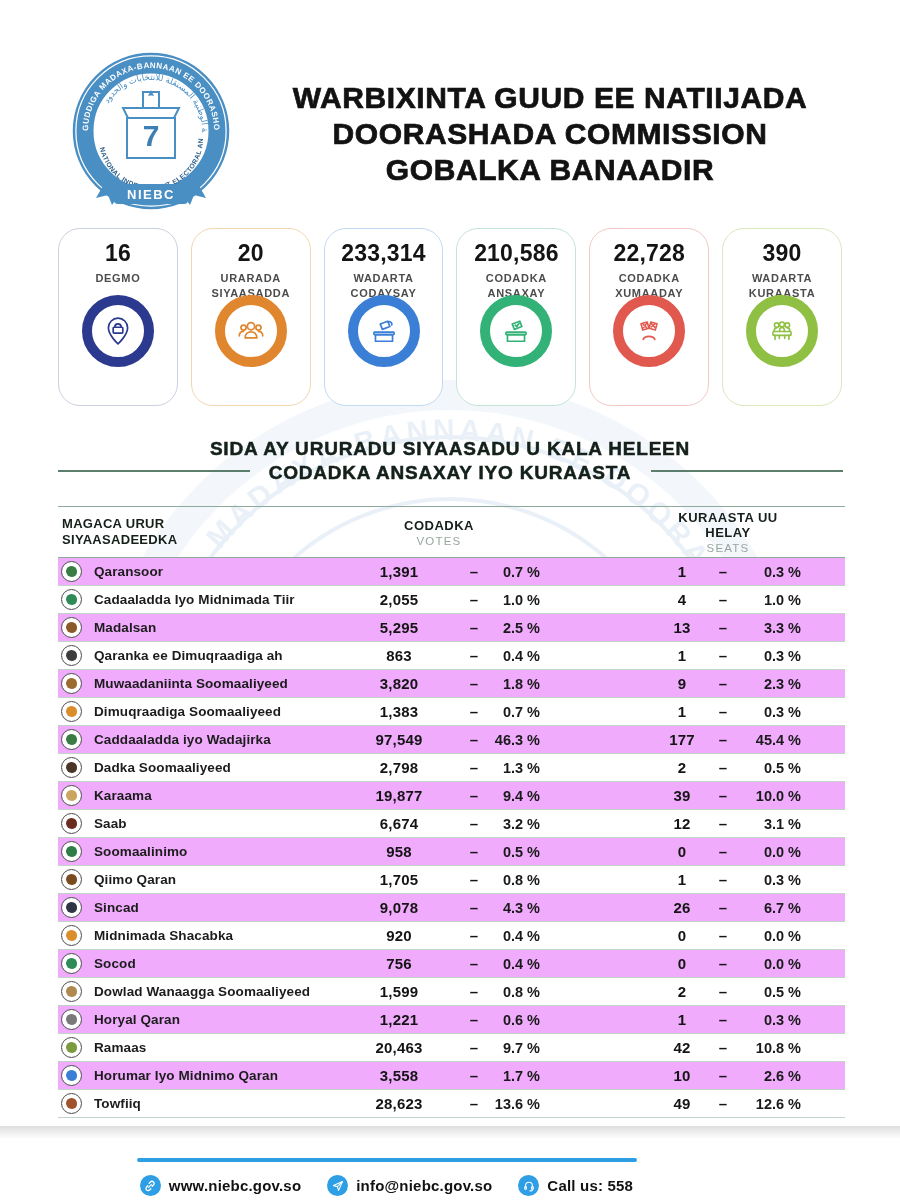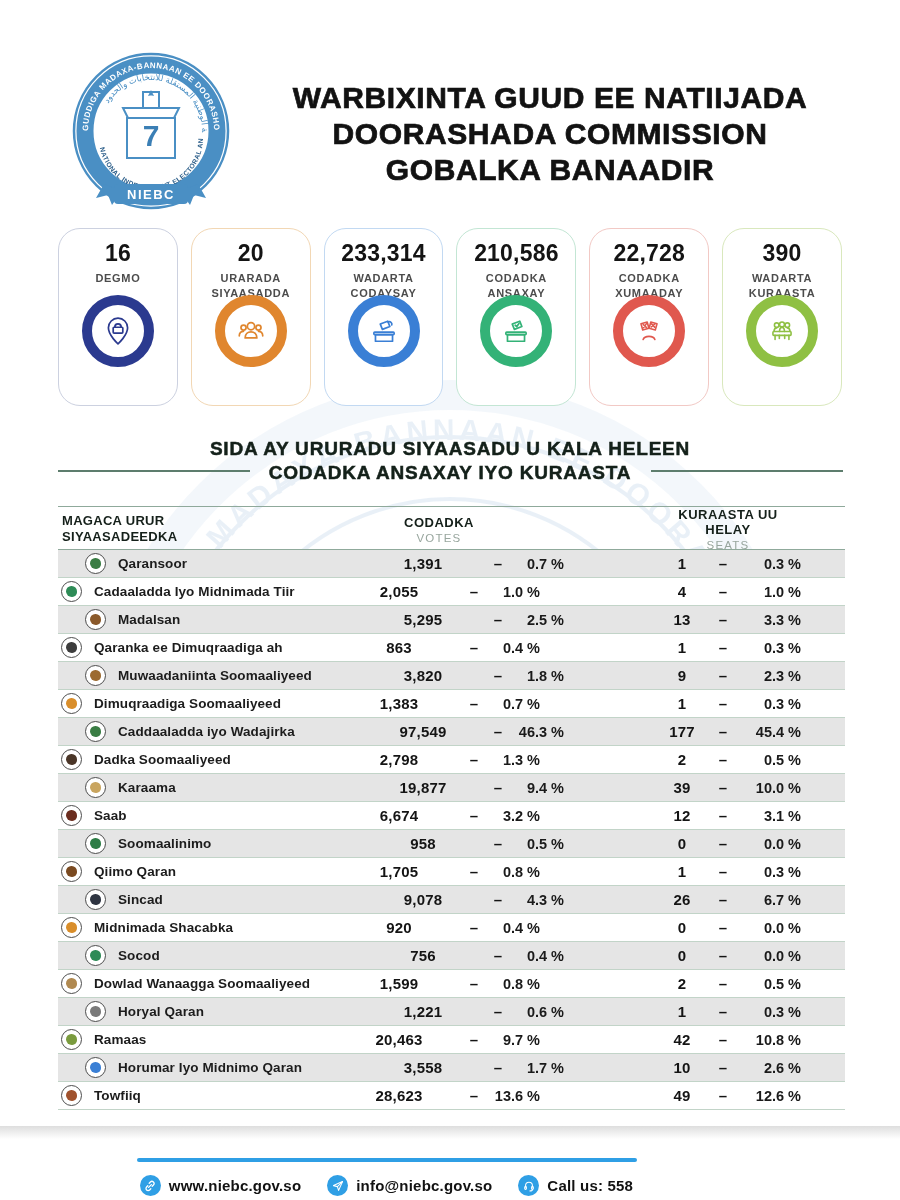--- a/index.html
+++ b/index.html
@@ -31,29 +31,29 @@
   
   .section { position:absolute; top:437px; left:0; width:900px; text-align:center; }
   .section-line-1, .section-line-2 { font-size:19px; font-weight:bold; color:#14211a;
         letter-spacing:0.8px; line-height:24px; -webkit-text-stroke:0.5px #14211a; }
   .rule { position:absolute; top:33px; width:192px; height:2px; background:#5d7d6d; }
   .rule.left { left:58px; } .rule.right { right:57px; }
 
   
   .table { position:absolute; top:506px; left:58px; width:787px; }
   .t-grid { display:grid; grid-template-columns:34px 246px 122px 28px 52px 1fr 54px 28px 64px 44px; align-items:center; }
-  .t-head { border-top:1.5px solid #8fa99b; border-bottom:1.5px solid #8fa99b; height:44px; }
+  .t-head { border-top:1.5px solid #8fa99b; border-bottom:1.5px solid #8fa99b; height:52px; }
   .h-party { grid-column:1/3; padding-left:4px; font-size:13px; font-weight:bold; color:#15201a; line-height:16px; letter-spacing:0.3px; }
   .h-votes { grid-column:3/6; text-align:center; }
   .h-seats { grid-column:7/10; text-align:center; }
   .h-main { font-size:13px; font-weight:bold; color:#15201a; letter-spacing:0.5px; }
   .h-sub  { font-size:11.5px; color:#98a69e; letter-spacing:1.2px; margin-top:2px; }
 
   .t-row { height:28px; border-bottom:1px solid #c2d4c8; background:#fff; }
-  .t-row.alt { background:#e5e5e5;padding-left:24px; }
+  .t-row.alt { background:#f0abfc; }
   .p-icon { width:21px; height:21px; margin-left:3px; border:1.2px solid #4d4d4d; border-radius:50%;
             background:#fff; display:flex; align-items:center; justify-content:center; }
   .p-dot { width:11px; height:11px; border-radius:50% 50% 45% 55%; background:#666; }
   .p-name { font-size:13.5px; font-weight:bold; color:#1c1c1c; padding-left:2px;
             white-space:nowrap; overflow:hidden; letter-spacing:0.1px; }
   .num  { font-size:15px; font-weight:bold; color:#141414; text-align:center; letter-spacing:0.2px; }
   .dash { font-size:15px; font-weight:bold; color:#141414; text-align:center; }
   .pct  { font-size:14.5px; font-weight:bold; color:#1a1a1a; text-align:right; }
 
   

